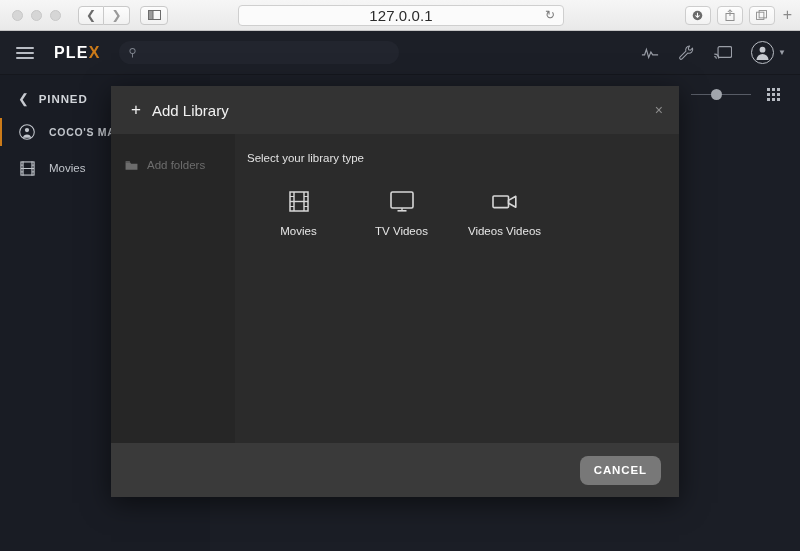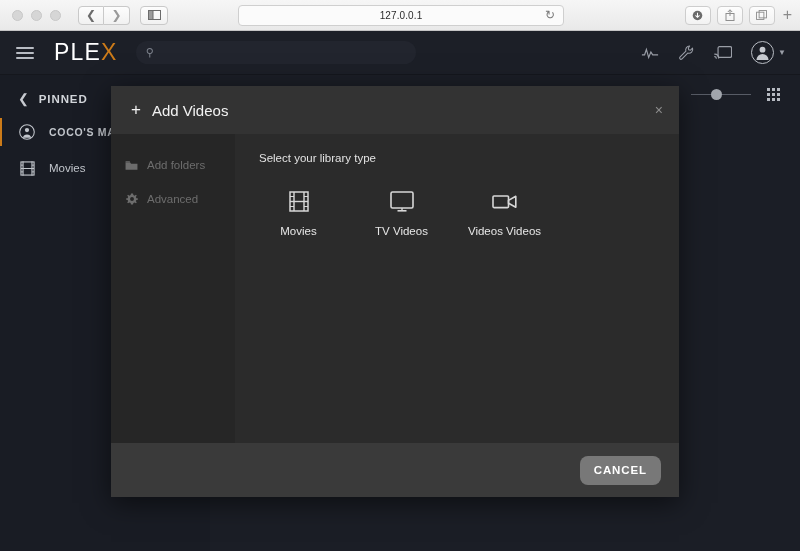--- a/index.html
+++ b/index.html
@@ -68,21 +68,21 @@
     width: 326px;
     height: 21px;
     background: #fbfbfb;
     border: 1px solid #cfcfcf;
     border-radius: 4px;
     display: flex;
     align-items: center;
     justify-content: center;
   }
   .url-text {
-    font-size: 10px;
+    font-size: 15px;
     color: #2b2b2b;
     letter-spacing: 0.1px;
   }
   .reload-icon {
     position: absolute;
     right: 8px;
     color: #787878;
     font-size: 12px;
     line-height: 1;
   }
@@ -132,22 +132,22 @@
   }
   .hamburger span {
     display: block;
     height: 2px;
     background: #b8bcc4;
     border-radius: 1px;
   }
 
   .plex-logo {
     margin-left: 20px;
-    font-size: 23px;
-    font-weight: normal;
+    font-size: 16px;
+    font-weight: bold;
     letter-spacing: 1.2px;
     color: #ffffff;
   }
   .plex-logo .x { color: #cc7b19; }
 
   .search-box {
     margin-left: 18px;
     width: 280px;
     height: 23px;
     background: #22252e;
@@ -322,21 +322,21 @@
   }
   .step.active { color: #f0f0f0; font-weight: bold; }
   .step-ico { width: 13px; display: flex; align-items: center; justify-content: center; }
 
   .type-pane {
     flex: 1;
     background: #2b2b2b;
     padding: 18px 0 0 0;
   }
   .pane-label {
-    margin-left: 24px;
+    margin-left: 12px;
     color: #e2e2e2;
     font-size: 11.5px;
   }
   .type-grid {
     margin-top: 20px;
     padding-left: 12px;
     display: flex;
     flex-wrap: wrap;
   }
   .type-cell {
@@ -526,48 +526,39 @@
         <i></i>
         <i></i>
     </div>
   </div>
 
   <div class="modal">
 
     <div class="modal-head">
       <div class="modal-title">
         <span class="title-plus">+</span>
-        <span>Add Videos</span>
+        <span>Add Library</span>
       </div>
       <span class="modal-close">×</span>
     </div>
 
     <div class="modal-body">
 
       <div class="steps">
 
         <div class="step">
           <span class="step-ico">
             <svg width="13" height="11" viewBox="0 0 14 11">
               <path d="M0.6 2.2 H5.4 L6.6 3.6 H13.4 V10 H0.6 Z" fill="#6d6d6d"></path>
               <path d="M0.6 1 H5 L5.8 2.2 H0.6 Z" fill="#6d6d6d"></path>
             </svg>
           </span>
           <span>Add folders</span>
         </div>
 
-        <div class="step">
-          <span class="step-ico">
-            <svg width="12" height="12" viewBox="0 0 13 13">
-              <path d="M6.5 0.6 L7.6 0.6 L8 2.3 L9.3 2.9 L10.8 2 L11.6 2.8 L10.7 4.3 L11.3 5.6 L13 6 L13 7.1 L11.3 7.5 L10.7 8.8 L11.6 10.3 L10.8 11.1 L9.3 10.2 L8 10.8 L7.6 12.5 L6.5 12.5 L5.4 12.5 L5 10.8 L3.7 10.2 L2.2 11.1 L1.4 10.3 L2.3 8.8 L1.7 7.5 L0 7.1 L0 6 L1.7 5.6 L2.3 4.3 L1.4 2.8 L2.2 2 L3.7 2.9 L5 2.3 L5.4 0.6 Z" fill="#6d6d6d"></path>
-              <circle cx="6.5" cy="6.5" r="2.1" fill="#262626"></circle>
-            </svg>
-          </span>
-          <span>Advanced</span>
-        </div>
       </div>
 
       <div class="type-pane">
         <div class="pane-label">Select your library type</div>
 
         <div class="type-grid">
 
           <div class="type-cell">
             <span class="type-ico">
               <svg width="20" height="21" viewBox="0 0 20 21">

